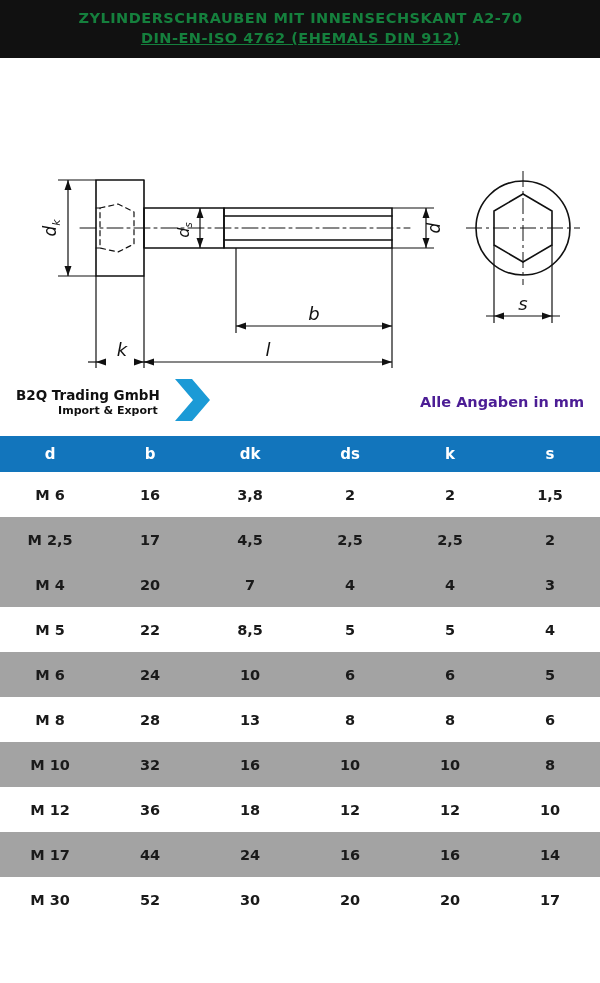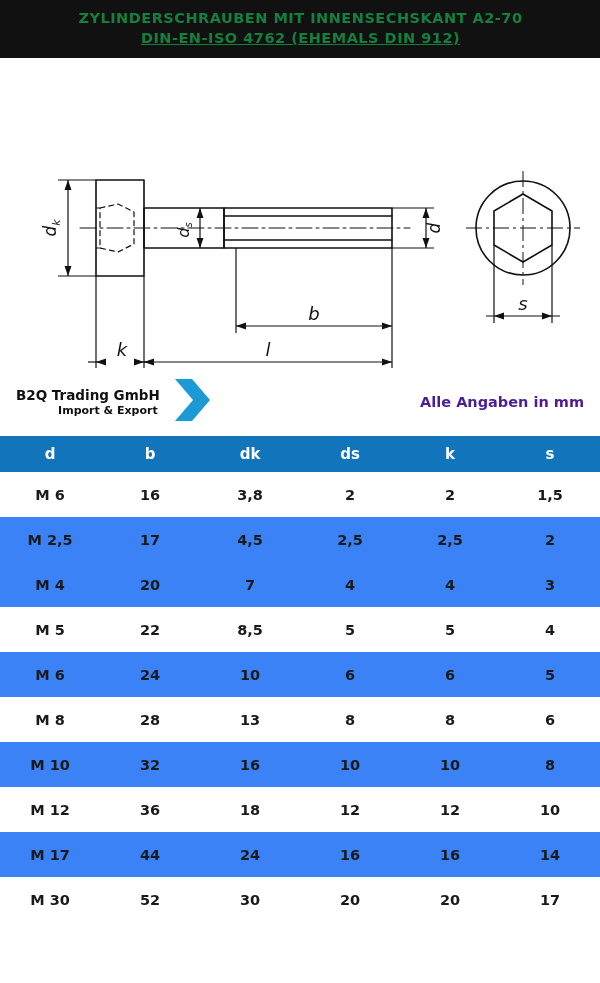--- a/index.html
+++ b/index.html
@@ -103,21 +103,21 @@
   }
   table.spec td {
     font-size: 14.5px;
     font-weight: bold;
     color: #1a1a1a;
     height: 45px;
     text-align: center;
     vertical-align: middle;
   }
   table.spec tr.odd td { background: #ffffff; }
-  table.spec tr.even td { background: #3b82f6; }
+  table.spec tr.even td { background: #a3a3a3; }
 </style>
 </head>
 <body>
 
 <div class="header">
   <div class="line1">ZYLINDERSCHRAUBEN MIT INNENSECHSKANT A2-70</div>
   <div class="line2">DIN-EN-ISO 4762 (EHEMALS DIN 912)</div>
 </div>
 
 <div class="drawing">

